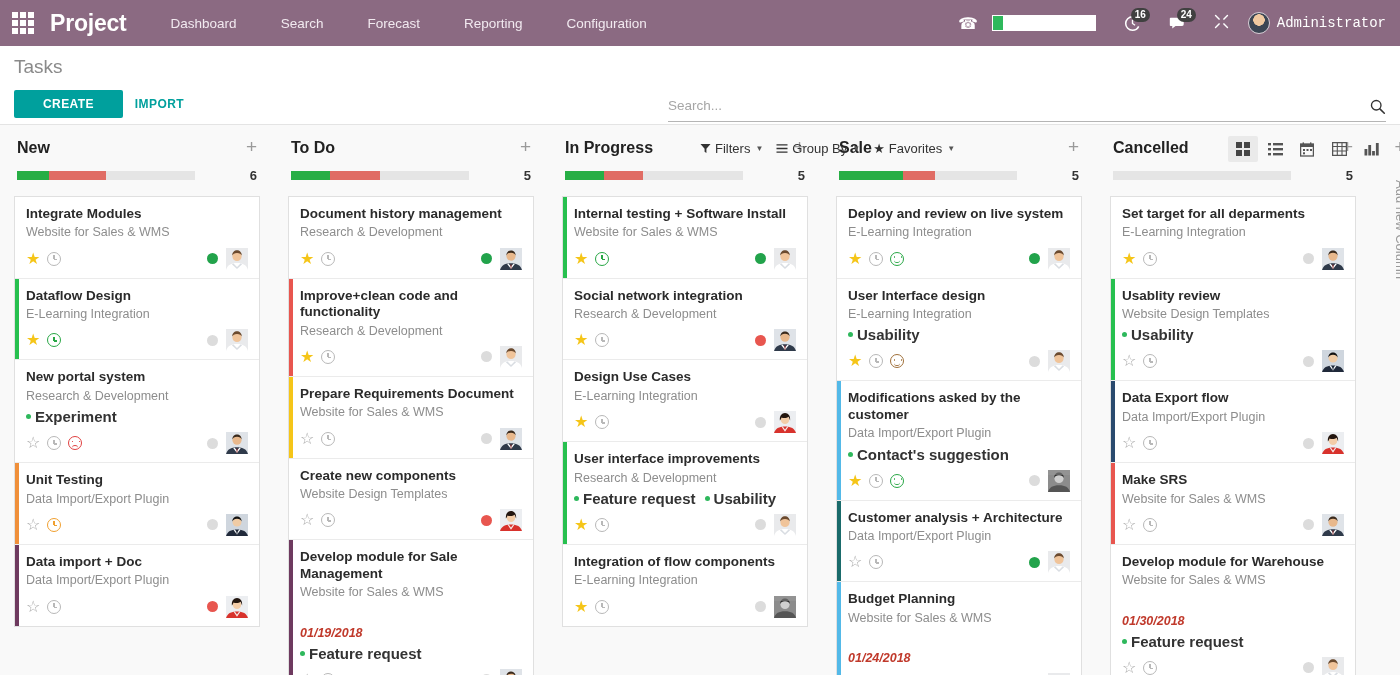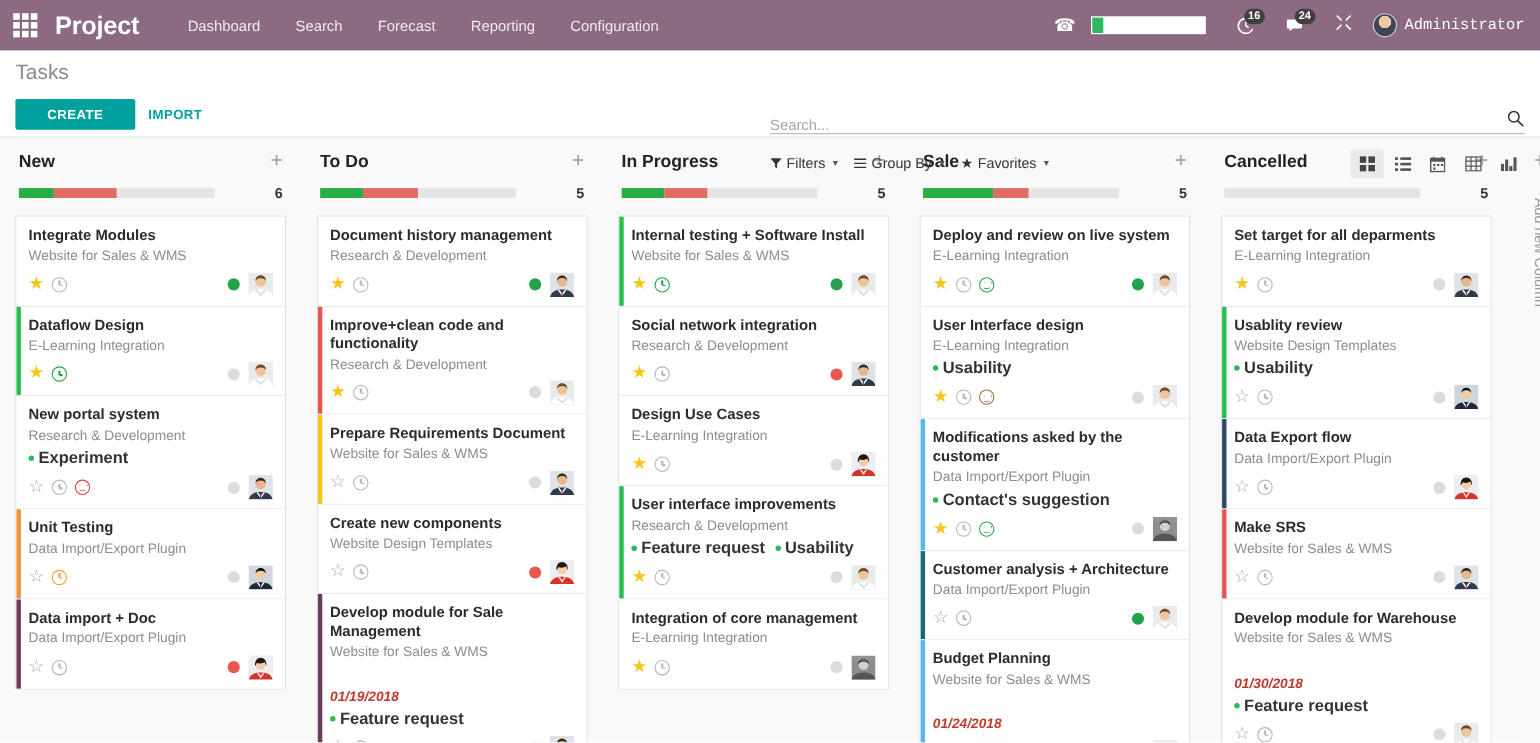--- a/index.html
+++ b/index.html
@@ -30,21 +30,21 @@
     justify-content: center;
     align-content: center;
     cursor: pointer;
     margin-right: 14px;
   }
   .apps-grid i { background: #fff; display: block; width: 6px; height: 6px; }
   .brand {
     font-size: 23px; font-weight: bold; letter-spacing: -0.2px;
     margin-right: 30px; color: #fff;
   }
-  .nav-menu { display: flex; gap: 4px; }
+  .nav-menu { display: flex; gap: 16px; }
   .nav-menu a {
     color: #f2eaf0; text-decoration: none; font-size: 13.5px;
     padding: 6px 14px; white-space: nowrap;
   }
   .nav-right {
     margin-left: auto; display: flex; align-items: center; gap: 0px;
   }
   .phone-icon { font-size: 16px; padding: 0 10px; color: #fff; transform: scaleX(-1); }
   .progress-widget {
     width: 104px; height: 16px; background: #ffffff;
@@ -74,23 +74,23 @@
   .control-panel {
     background: #fff; border-bottom: 1px solid #e4e4e4;
     padding: 0 14px; height: 79px; position: relative;
   }
   .cp-row1 { display: flex; align-items: flex-start; }
   .page-title {
     font-size: 19px; color: #8a8a8a; font-weight: normal;
     padding-top: 10px; flex: 0 0 auto;
   }
   .searchbox {
-    position: absolute; left: 700px; right: 14px; top: 52px;
+    position: absolute; left: 668px; right: 14px; top: 52px;
     border-bottom: 1px solid #b5b5b5; height: 24px;
-    display: flex; align-items: flex-end;
+    display: flex; align-items: flex-start;
   }
   .searchbox input {
     border: none; outline: none; flex: 1; font-size: 13.5px;
     font-family: "Liberation Sans", sans-serif; color: #333; background: transparent;
   }
   .searchbox input::placeholder { color: #a6a6a6; }
   .search-icon { font-size: 16px; color: #444; }
 
   .cp-row2 {
     display: flex; align-items: center; margin-top: 12px;
@@ -741,21 +741,21 @@
                   <path d="M0 22c1.5-5 5-7 11-7s9.5 2 11 7z" fill="#ffffff"></path>
                   <path d="M7.5 15.5 11 19l3.5-3.5 1.6.8L11 21 5.9 16.3z" fill="#d9dde2"></path>
                   <circle cx="11" cy="8.4" r="4.6" fill="#f0c49a"></circle>
                   <path d="M6.2 7.6c0-3.4 2.2-5.3 4.8-5.3s4.8 1.9 4.8 5.3c-1-1.6-2-2.6-4.8-2.6S7.2 6 6.2 7.6z" fill="#6b4a2e"></path>
                 </svg>
               </span>
             </span>
           </div>
         </div>
         <div class="card">
-          <div class="card-title">Integration of core management</div>
+          <div class="card-title">Integration of flow components</div>
           <div class="card-sub">E-Learning Integration</div>
           <div class="card-foot">
             <span class="star on">★</span>
             <span class="clock "></span>
             <span class="foot-right">
               <span class="kdot "></span>
               <span class="avatar">
                 <svg viewBox="0 0 22 22">
                   <rect width="22" height="22" fill="#8c8c8c"></rect>
                   <path d="M0 22c1.4-4.7 4.8-6.7 11-6.7s9.6 2 11 6.7z" fill="#555"></path>

